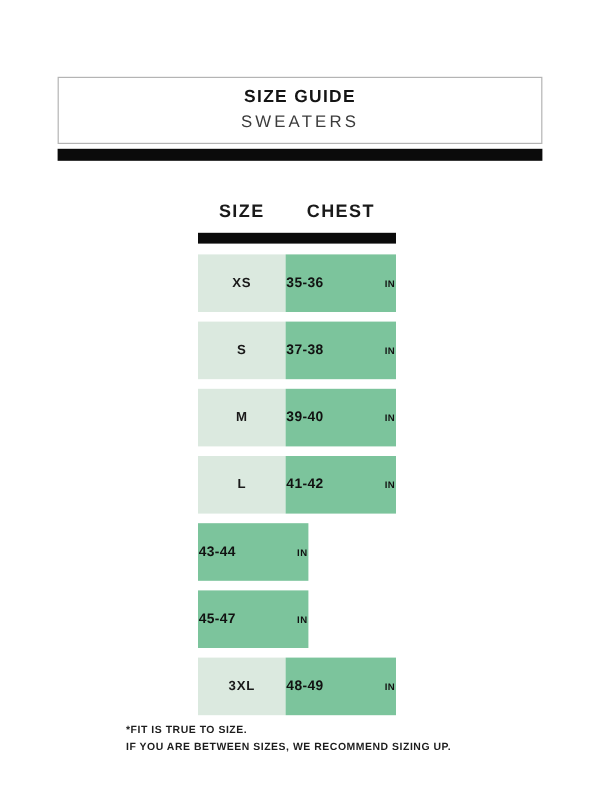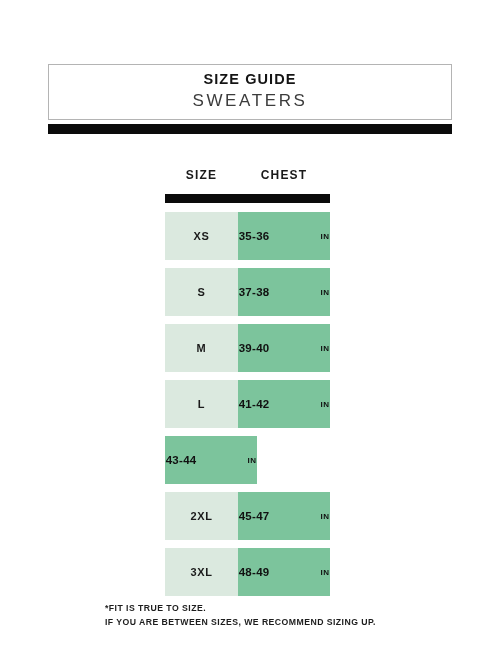--- a/index.html
+++ b/index.html
@@ -39,21 +39,21 @@
     justify-content: center;
   }
   .title-main {
     font-size: 14.5px;
     font-weight: bold;
     letter-spacing: 1.1px;
     color: #141414;
     line-height: 1.25;
   }
   .title-sub {
-    font-size: 17px;
+    font-size: 14px;
     font-weight: 400;
     letter-spacing: 2.6px;
     color: #3c3c3c;
     line-height: 1.45;
     margin-top: 1px;
   }
 
   .header-bar {
     position: absolute;
     left: 48px;
@@ -67,21 +67,21 @@
   .col-heads {
     position: absolute;
     left: 165px;
     top: 168px;
     width: 165px;
     height: 16px;
   }
   .col-head {
     position: absolute;
     top: 0;
-    font-size: 12px;
+    font-size: 15px;
     font-weight: bold;
     letter-spacing: 1.2px;
     color: #1a1a1a;
     text-align: center;
   }
   .col-head.size  { left: 0;    width: 73px; }
   .col-head.chest { left: 73px; width: 92px; }
 
   .table-bar {
     position: absolute;
@@ -200,21 +200,20 @@
           <span class="chest-unit">IN</span>
         </div>
       </div>
       <div class="row">
         <div class="cell cell-chest">
           <span class="chest-val">43-44</span>
           <span class="chest-unit">IN</span>
         </div>
       </div>
       <div class="row">
-        <div class="cell cell-size">2XL</div>
         <div class="cell cell-chest">
           <span class="chest-val">45-47</span>
           <span class="chest-unit">IN</span>
         </div>
       </div>
       <div class="row">
         <div class="cell cell-size">3XL</div>
         <div class="cell cell-chest">
           <span class="chest-val">48-49</span>
           <span class="chest-unit">IN</span>

